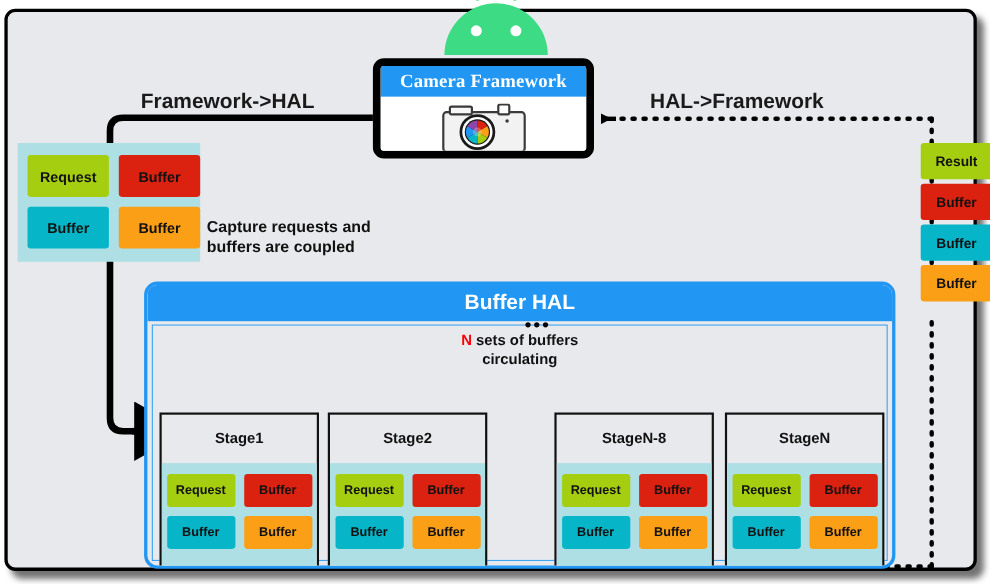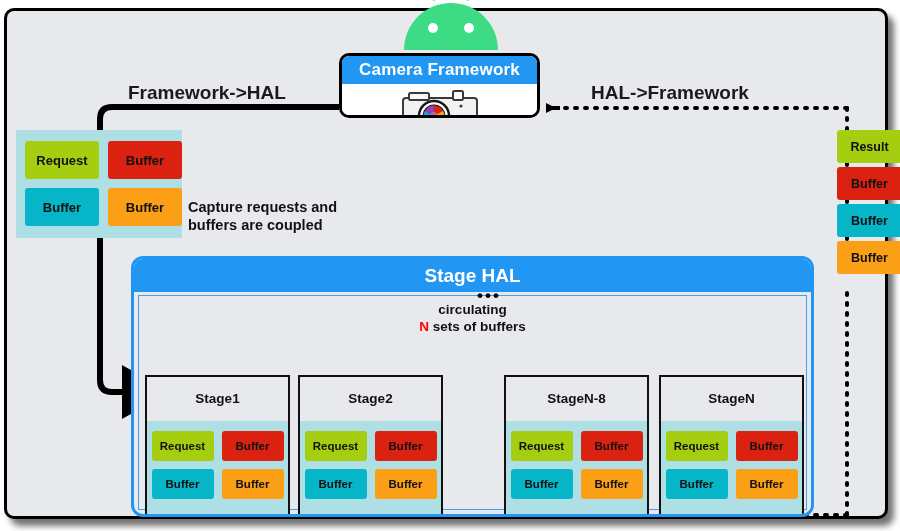--- a/index.html
+++ b/index.html
@@ -37,26 +37,27 @@
     top: -28px;
     width: 106px;
     height: 82px;
   }
   
   .cam-fw {
     position: absolute;
     left: 339px;
     top: 53px;
     width: 201px;
-    height: 65px;
+    height: 91px;
     background: #ffffff;
-    border: 3px solid #000000;
+    border: 7px solid #000000;
     border-radius: 10px;
     box-sizing: border-box;
     overflow: hidden;
+    font-family: Liberation Serif, serif;
   }
   .cam-fw-head {
     height: 28px;
     background: #2196f3;
     color: #ffffff;
     font-size: 17px;
     font-weight: bold;
     display: flex;
     align-items: center;
     justify-content: center;
@@ -287,25 +288,25 @@
     <div class="chip c-red">Buffer</div>
     <div class="chip c-teal">Buffer</div>
     <div class="chip c-orange">Buffer</div>
   </div>
   <div class="caption">
     <div>Capture requests and</div>
     <div>buffers are coupled</div>
   </div>
 
   <div class="cam-hal">
-    <div class="cam-hal-head">Stage HAL</div>
+    <div class="cam-hal-head">Buffer HAL</div>
     <div class="hal-inner">
       <div class="n-note">
+        <div><span class="n-red">N</span><span> sets of buffers</span></div>
         <div>circulating</div>
-        <div><span class="n-red">N</span><span> sets of buffers</span></div>
       </div>
 
       <div class="stage-box" style="left:6px;">
         <div class="stage-title">
           <span>Stage</span>
           <span>1</span>
         </div>
         <div class="stage-band">
           <div class="chip c-green">Request</div>
           <div class="chip c-red">Buffer</div>

